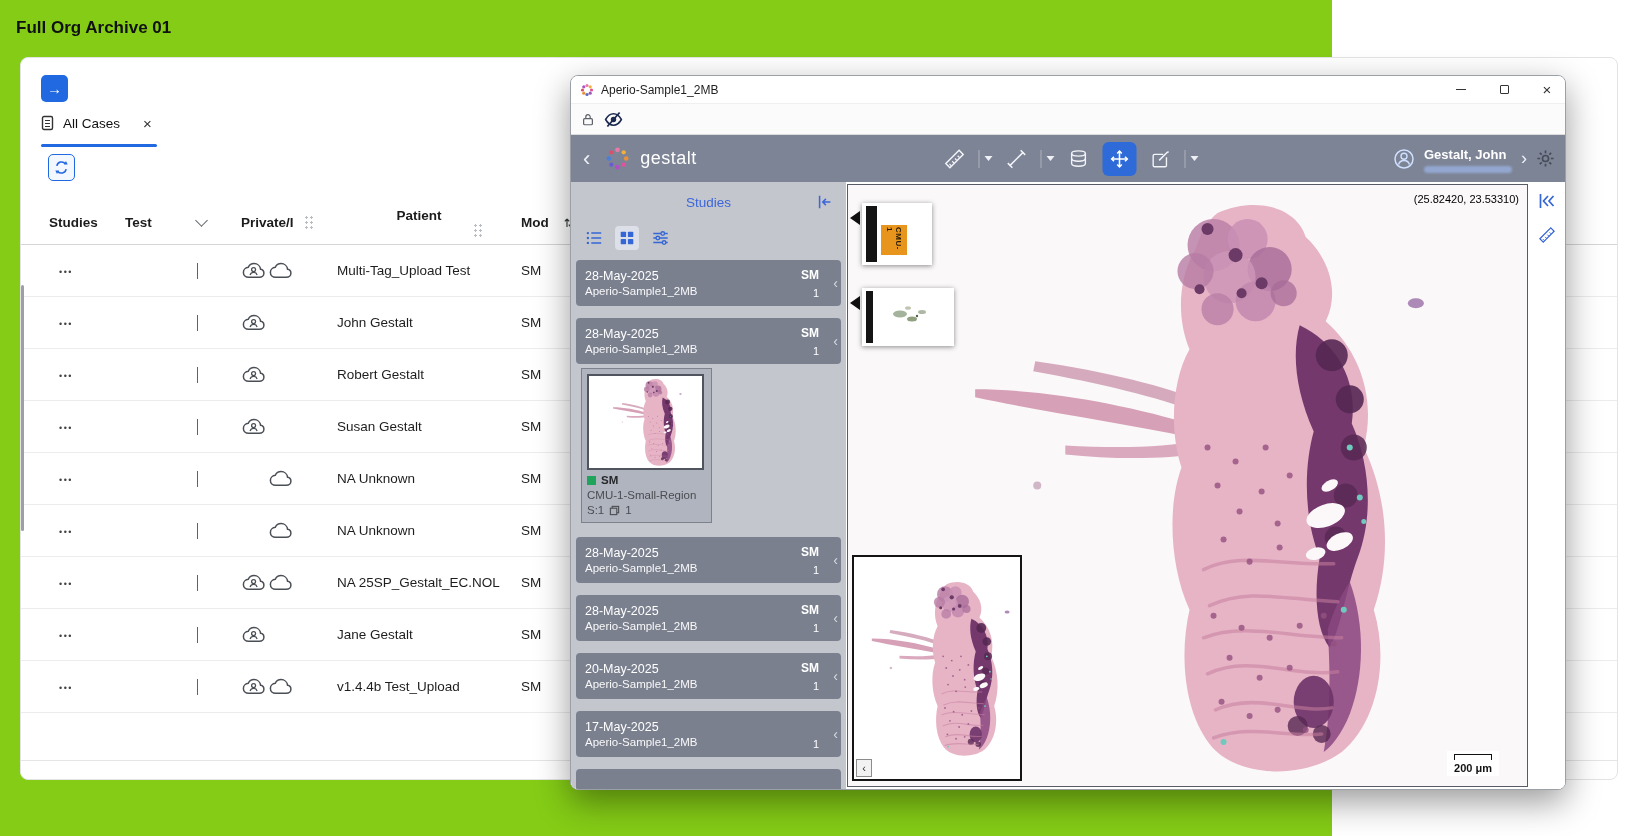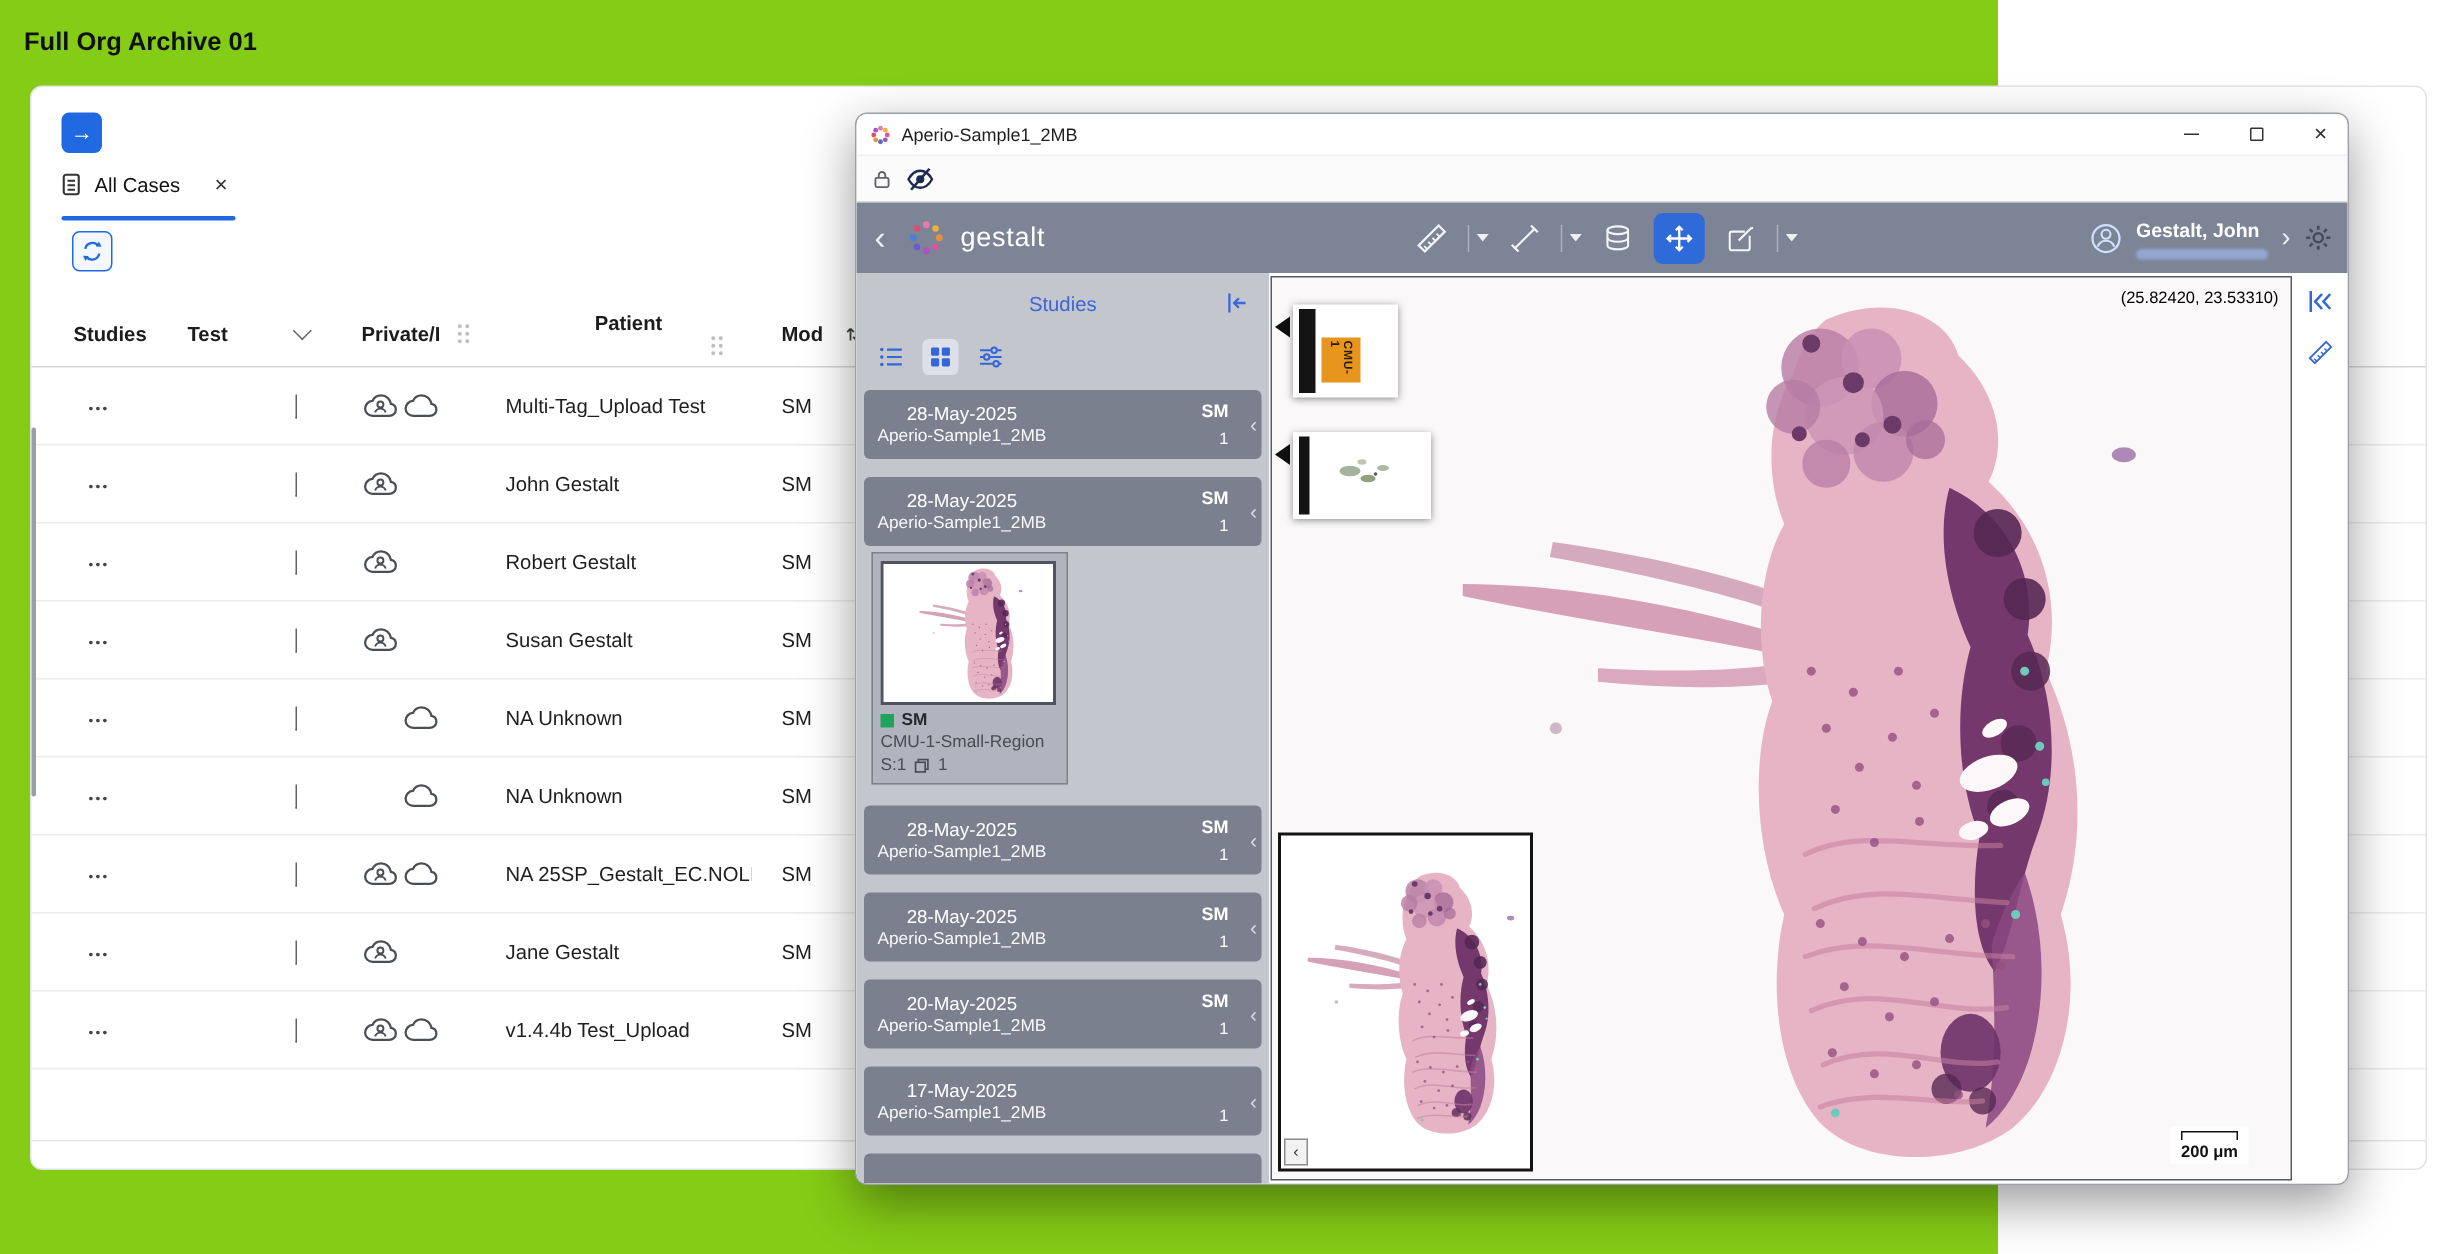--- a/index.html
+++ b/index.html
@@ -79,21 +79,21 @@
   .studies { width:275px; background:#c3c6cd; position:relative; overflow:hidden; flex:0 0 auto; }
   .studies-head { height:40px; position:relative; display:flex; align-items:center; justify-content:center; }
   .studies-title { color:#3d66d8; font-size:13.5px; cursor:pointer; }
   .studies-collapse { position:absolute; right:12px; top:11px; cursor:pointer; }
   .view-toggles { display:flex; align-items:center; gap:9px; padding:0 11px; height:32px; }
   .toggle { width:24px; height:24px; display:flex; align-items:center; justify-content:center; border-radius:4px; cursor:pointer; }
   .toggle.active { background:#dde0e8; }
   .cards { padding:6px 5px 0 5px; }
   .card { height:46px; background:#7b808f; border-radius:4px; color:#fff; display:flex; align-items:center;
     padding:0 16px 0 9px; margin-bottom:12px; position:relative; cursor:pointer; }
-  .card-lines { display:flex; flex-direction:column; gap:2px; min-width:0;text-align:center; }
+  .card-lines { display:flex; flex-direction:column; gap:2px; min-width:0; }
   .card-date { font-size:12.5px; } .card-desc { font-size:11.5px; opacity:.95; }
   .card-num { margin-left:auto; text-align:right; padding-right:6px; }
   .card-mod { font-size:12px; font-weight:700; } .card-count { font-size:11px; }
   .card-chev { position:absolute; right:3px; top:50%; transform:translateY(-50%); color:#d8dbe2; font-size:14px; }
   .card.partial { margin-bottom:0; }
   .series-box { width:131px; background:#b0b4be; border:1px solid #7c818c; margin:-8px 0 14px 5px; padding:5px 5px 6px 5px; cursor:pointer; }
   .series-thumb { width:117px; height:96px; background:#fff; border:2px solid #4f545f; overflow:hidden; }
   .series-thumb svg { width:100%; height:100%; display:block; }
   .series-meta { font-size:11.5px; color:#3f4145; margin-top:4px; }
   .series-modrow { display:flex; align-items:center; gap:5px; font-weight:700; color:#26282c; font-size:11.5px; }

